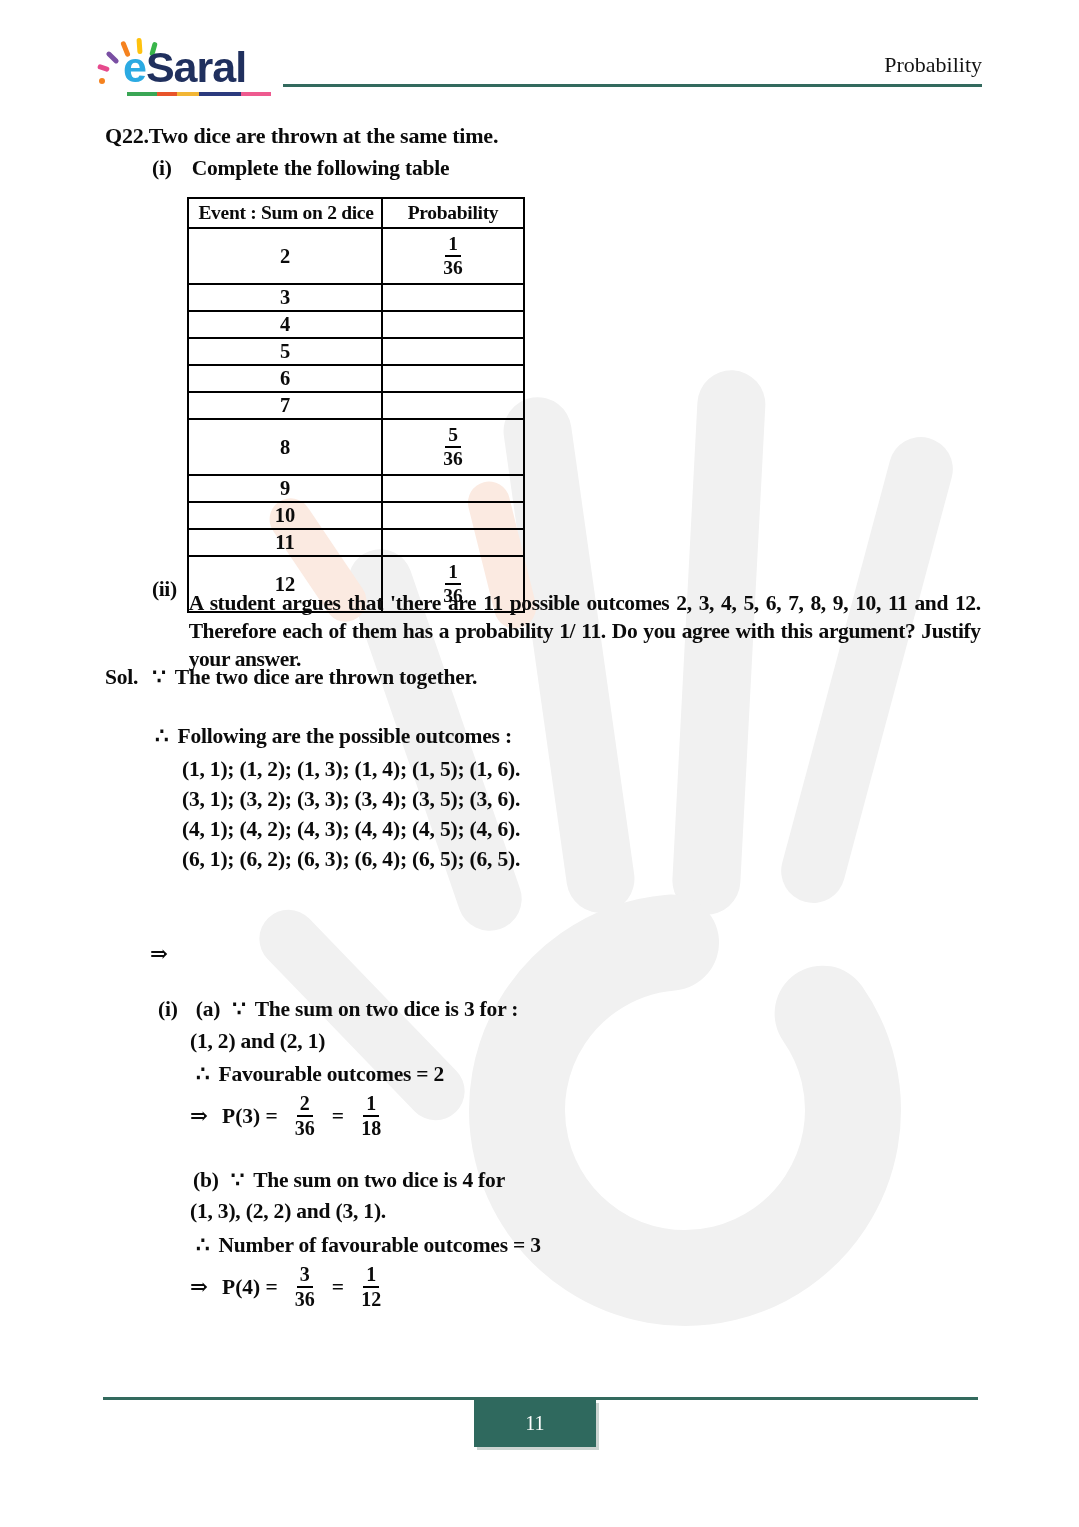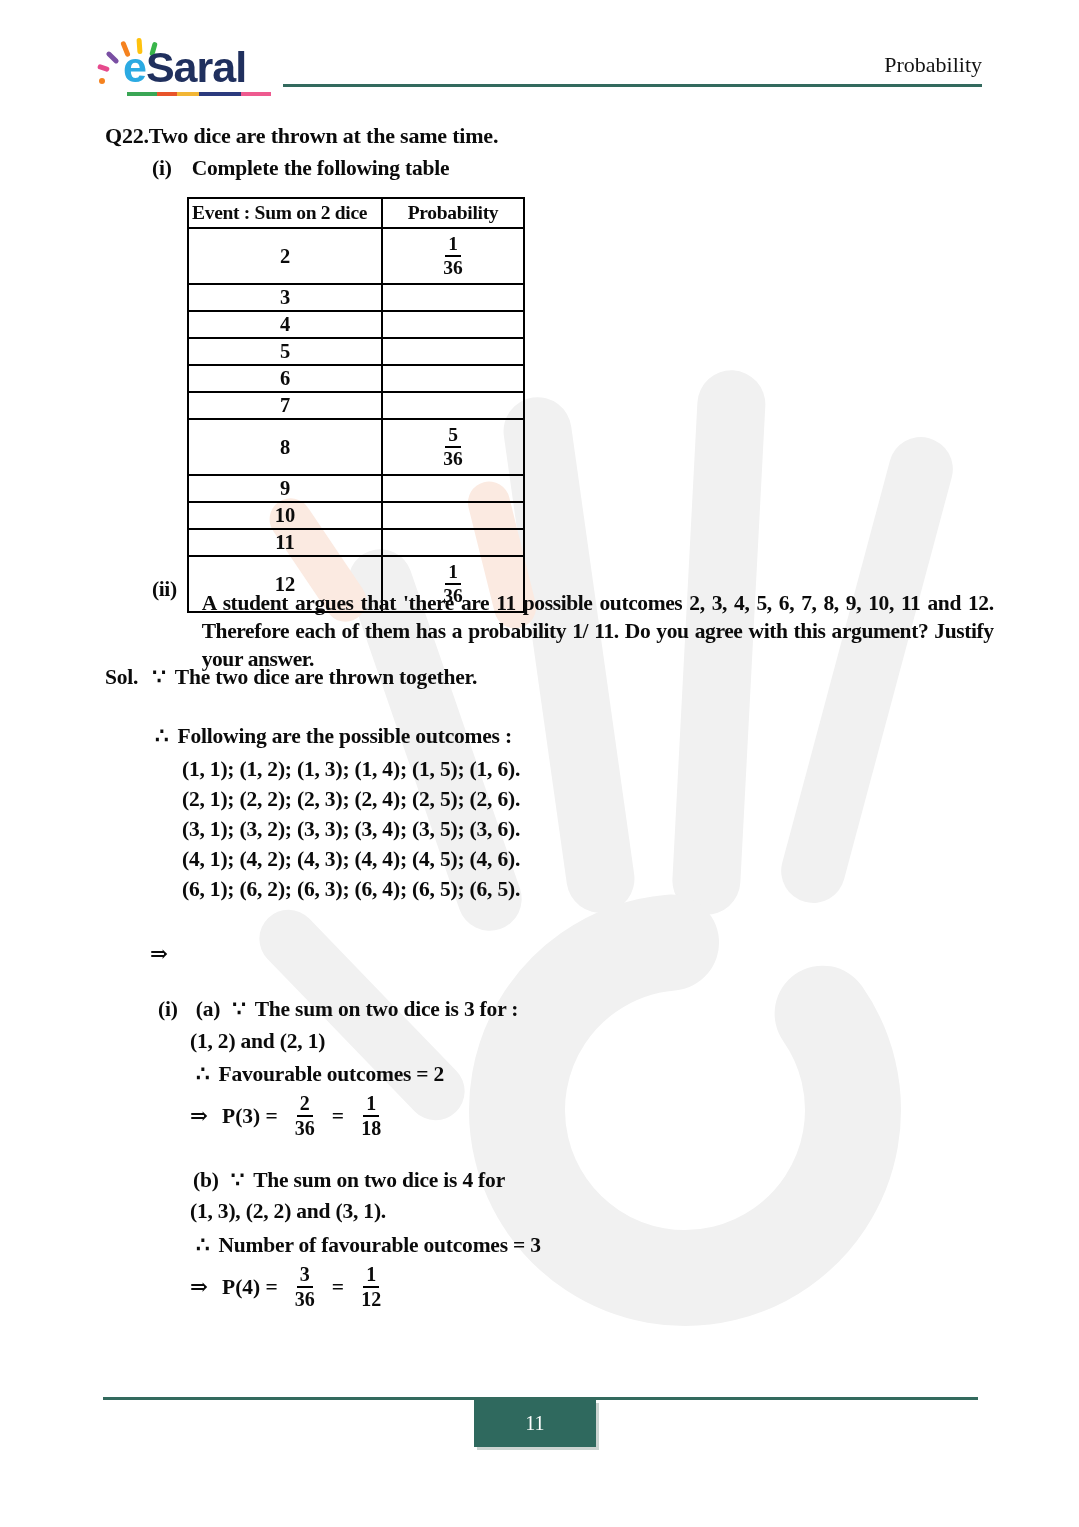--- a/index.html
+++ b/index.html
@@ -34,32 +34,32 @@
   .line{position:absolute;z-index:1;font-weight:bold;font-size:21.5px;letter-spacing:-0.2px;white-space:nowrap;}
   .row{display:flex;align-items:baseline;}
   
   .q-line{left:105px;top:123px;font-size:22px;justify-content:center;}
   .part-i-line{left:152px;top:156px;}
   .part-i-line .lbl{margin-right:20px;}
   
   .qtable{position:absolute;left:187px;top:197px;z-index:1;border-collapse:collapse;}
   .qtable th,.qtable td{border:2.5px solid #000;font-weight:bold;}
   .qtable th{height:26px;font-size:19.5px;letter-spacing:-0.3px;}
-  .th-ev{width:188px;text-align:left;padding-left:3px;}
+  .th-ev{width:188px;text-align:center;padding-left:3px;}
   .th-pr{width:138px;text-align:center;}
   .qtable td.ev{text-align:center;font-size:20.5px;}
   .qtable td.pr{text-align:center;}
   tr.short td{height:21px;}
   tr.tall td{height:52px;}
   .frac{display:inline-flex;flex-direction:column;align-items:center;font-weight:bold;font-size:19.5px;line-height:1.15;vertical-align:middle;}
   .frac .num{padding:0 3px;border-bottom:2.5px solid #000;}
   .frac .den{padding:0 3px;}
   
   .part-ii{position:absolute;left:152px;top:577px;z-index:1;display:flex;align-items:flex-start;font-weight:bold;font-size:21.5px;letter-spacing:-0.4px;}
-  .part-ii .lbl{margin-right:13px;white-space:nowrap;}
+  .part-ii .lbl{white-space:nowrap;}
   .part-ii p{margin:12px;width:792px;text-align:justify;line-height:28px;}
   
   .sol-line1{left:105px;top:664px;}
   .sol-line1 .sol-lbl{margin-right:14px;}
   .sym{margin-right:9px;}
   .sol-line2{left:155px;top:723px;}
   .outcomes{position:absolute;left:150px;top:754px;z-index:1;font-weight:bold;font-size:21.5px;letter-spacing:-0.2px;line-height:30px;white-space:nowrap;margin-left:32px;}
   .total-line{left:150px;top:941px;}
   .total-line .sym{margin-right:10px;}
   
@@ -214,21 +214,20 @@
     <span>The two dice are thrown together.</span>
   </div>
 
   <div class="line sol-line2 row">
     <span class="sym">∴</span>
     <span>Following are the possible outcomes :</span>
   </div>
 
   <div class="outcomes">
     <div>(1, 1); (1, 2); (1, 3); (1, 4); (1, 5); (1, 6).</div>
-    <div>(2, 1); (2, 2); (2, 3); (2, 4); (2, 5); (2, 6).</div>
     <div>(3, 1); (3, 2); (3, 3); (3, 4); (3, 5); (3, 6).</div>
     <div>(4, 1); (4, 2); (4, 3); (4, 4); (4, 5); (4, 6).</div>
     <div>(6, 1); (6, 2); (6, 3); (6, 4); (6, 5); (6, 5).</div>
   </div>
 
   <div class="line total-line row">
     <span class="sym">⇒</span>
   </div>
 
   <div class="line a-line1 row">

